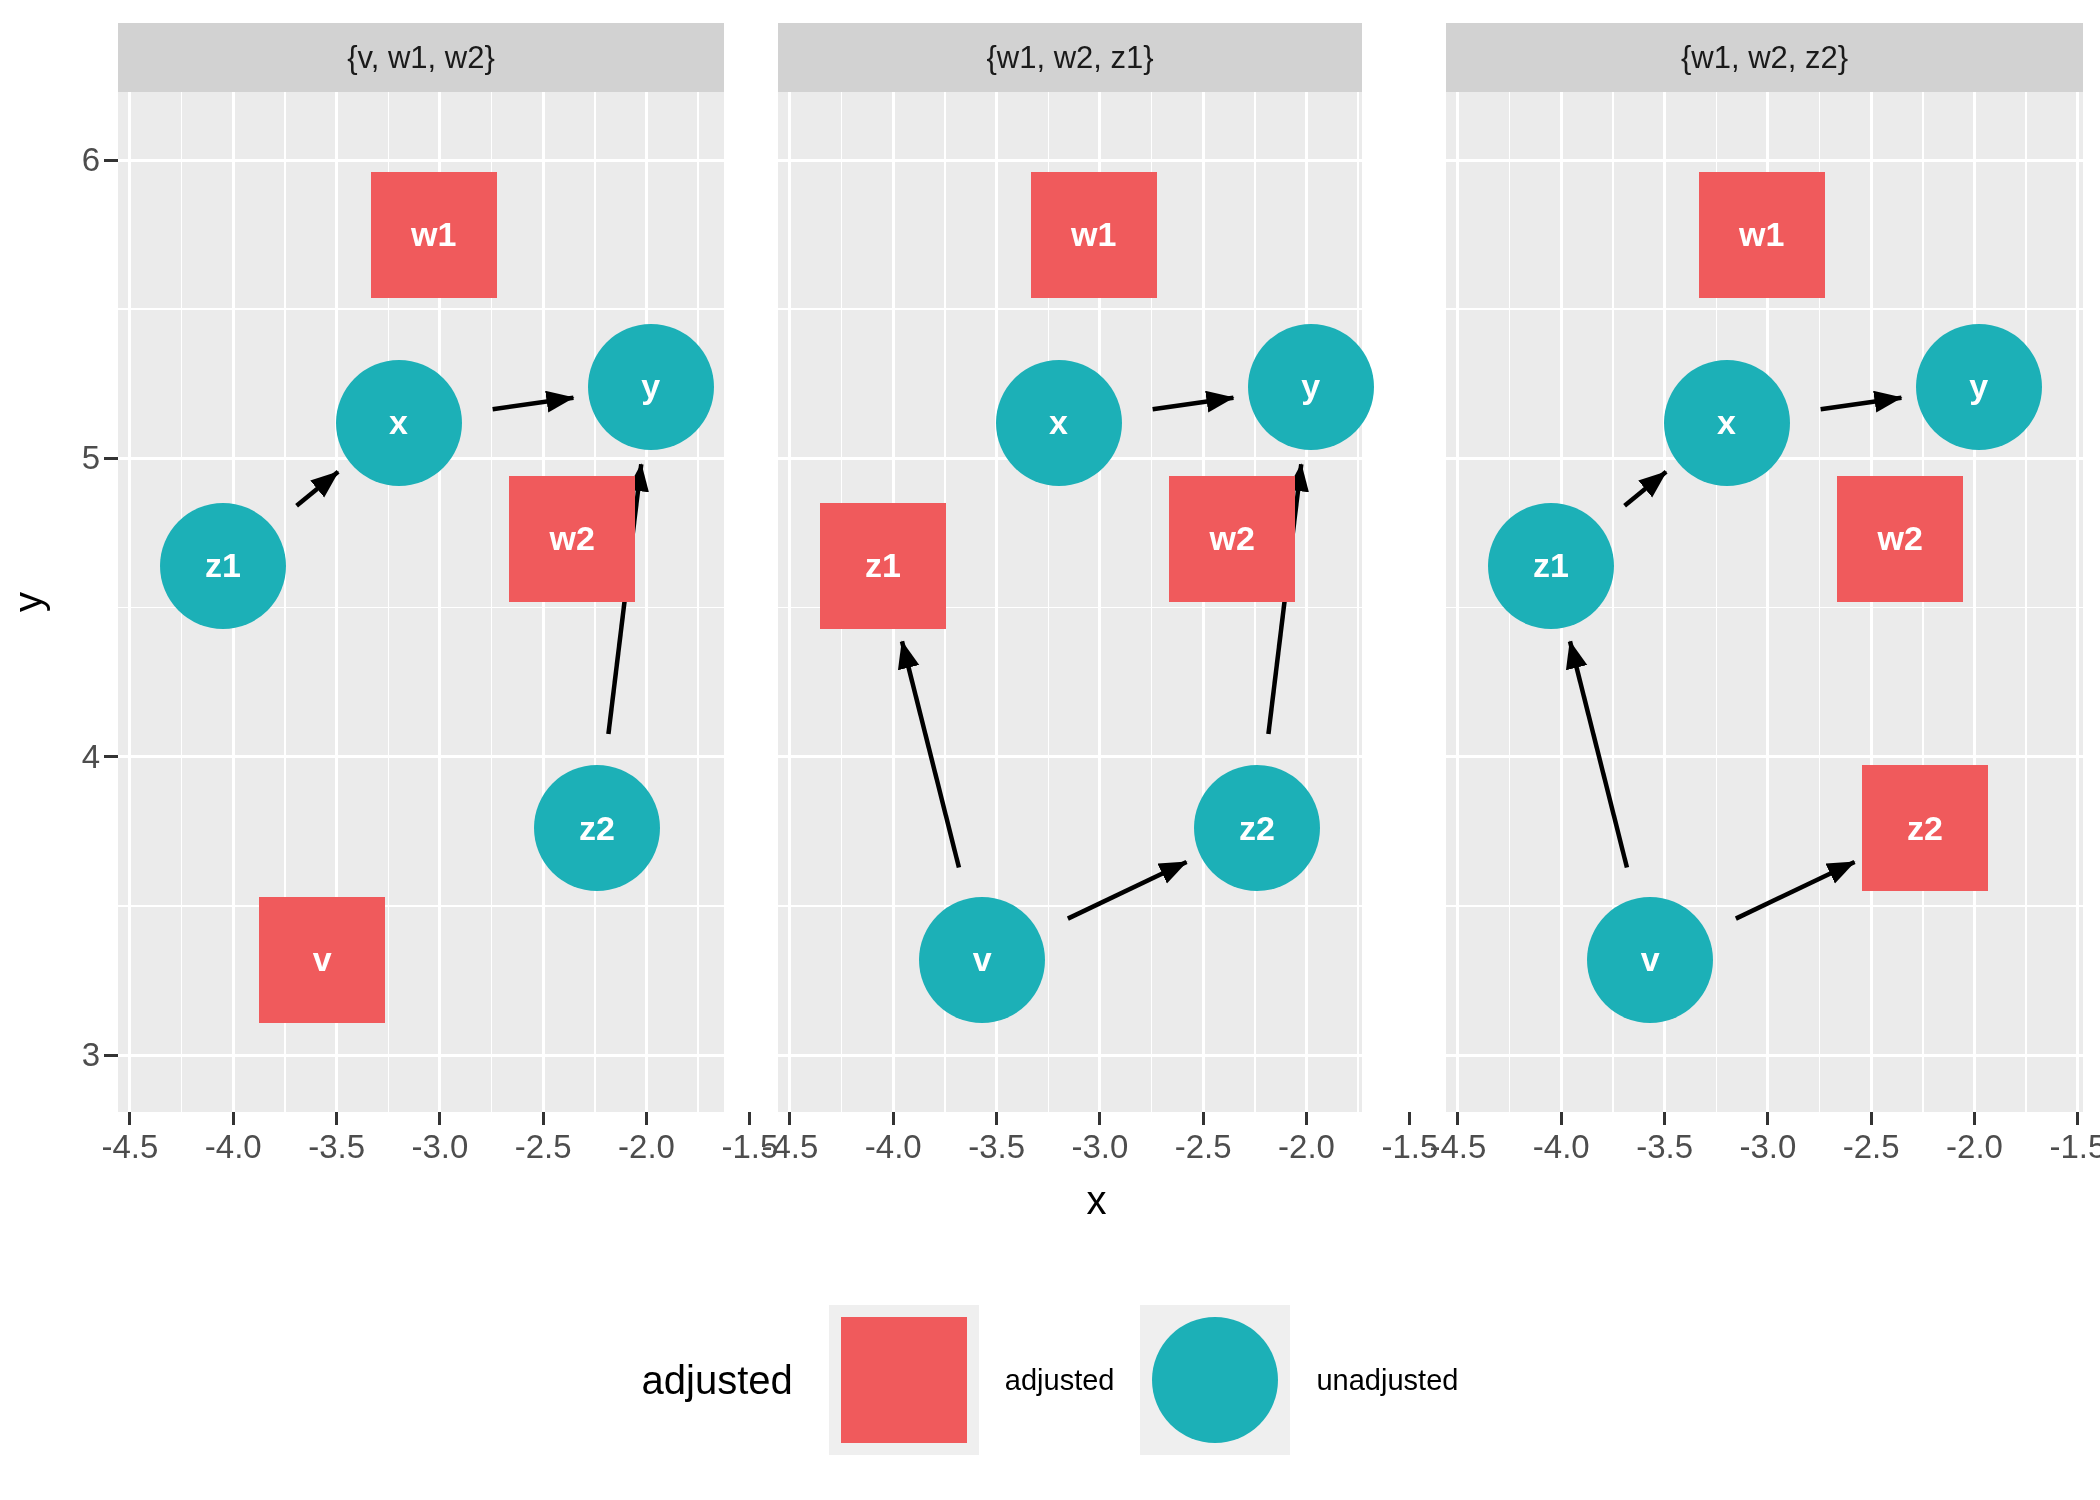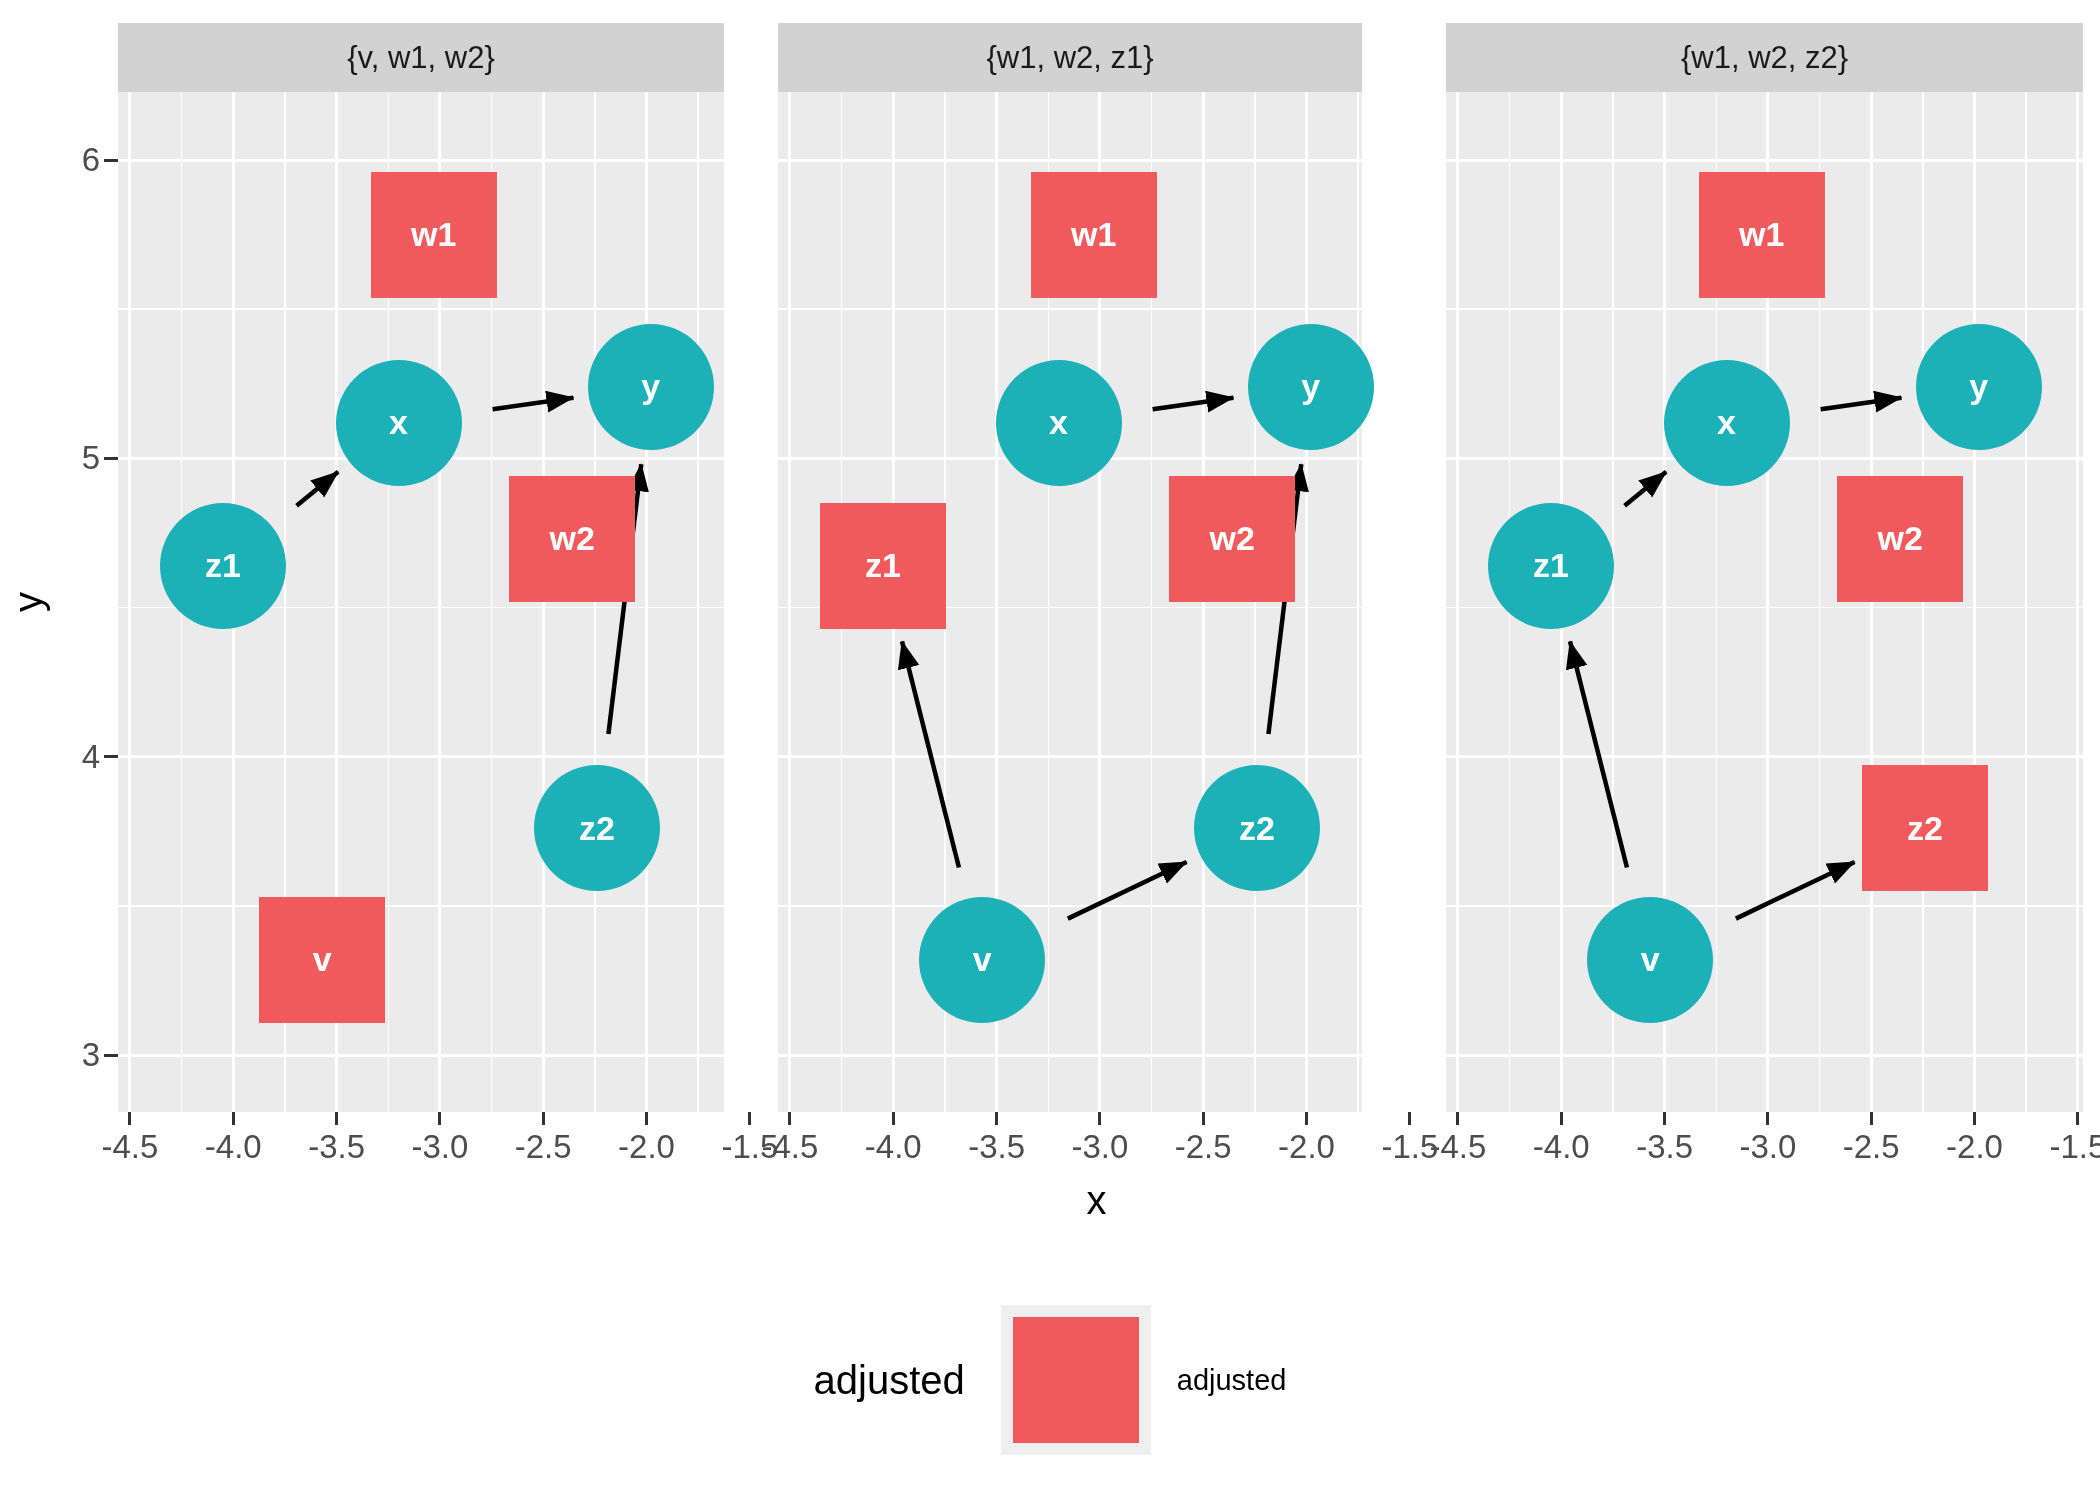--- a/index.html
+++ b/index.html
@@ -237,20 +237,26 @@
   <div class="x-title">x</div>
   <div class="legend">
     <span class="legend-title">adjusted</span>
     <span id="legend-items" style="display: flex; gap: 26px;">
         <span class="legend-item">
           <span class="legend-key" style="background: rgb(239, 239, 239);">
             <span class="legend-shape square" style="background: rgb(240, 90, 92);"></span>
           </span>
           <span class="legend-label">adjusted</span>
         </span>
+        <span class="legend-item">
+          <span class="legend-key" style="background: rgb(239, 239, 239);">
+            <span class="legend-shape circle" style="background: rgb(28, 176, 183);"></span>
+          </span>
+          <span class="legend-label">unadjusted</span>
+        </span>
       </span>
   </div>
 <div class="tick-label y-tick-label" style="left: 20px; top: 160.02px; color: rgb(77, 77, 77);">6</div>
     <div class="tick-mark" style="left: 104px; top: 158.52px; width: 14px; height: 3px; background: rgb(51, 51, 51);"></div>
     <div class="tick-label y-tick-label" style="left: 20px; top: 458.353px; color: rgb(77, 77, 77);">5</div>
     <div class="tick-mark" style="left: 104px; top: 456.853px; width: 14px; height: 3px; background: rgb(51, 51, 51);"></div>
     <div class="tick-label y-tick-label" style="left: 20px; top: 756.686px; color: rgb(77, 77, 77);">4</div>
     <div class="tick-mark" style="left: 104px; top: 755.186px; width: 14px; height: 3px; background: rgb(51, 51, 51);"></div>
     <div class="tick-label y-tick-label" style="left: 20px; top: 1055.02px; color: rgb(77, 77, 77);">3</div>
     <div class="tick-mark" style="left: 104px; top: 1053.52px; width: 14px; height: 3px; background: rgb(51, 51, 51);"></div>

